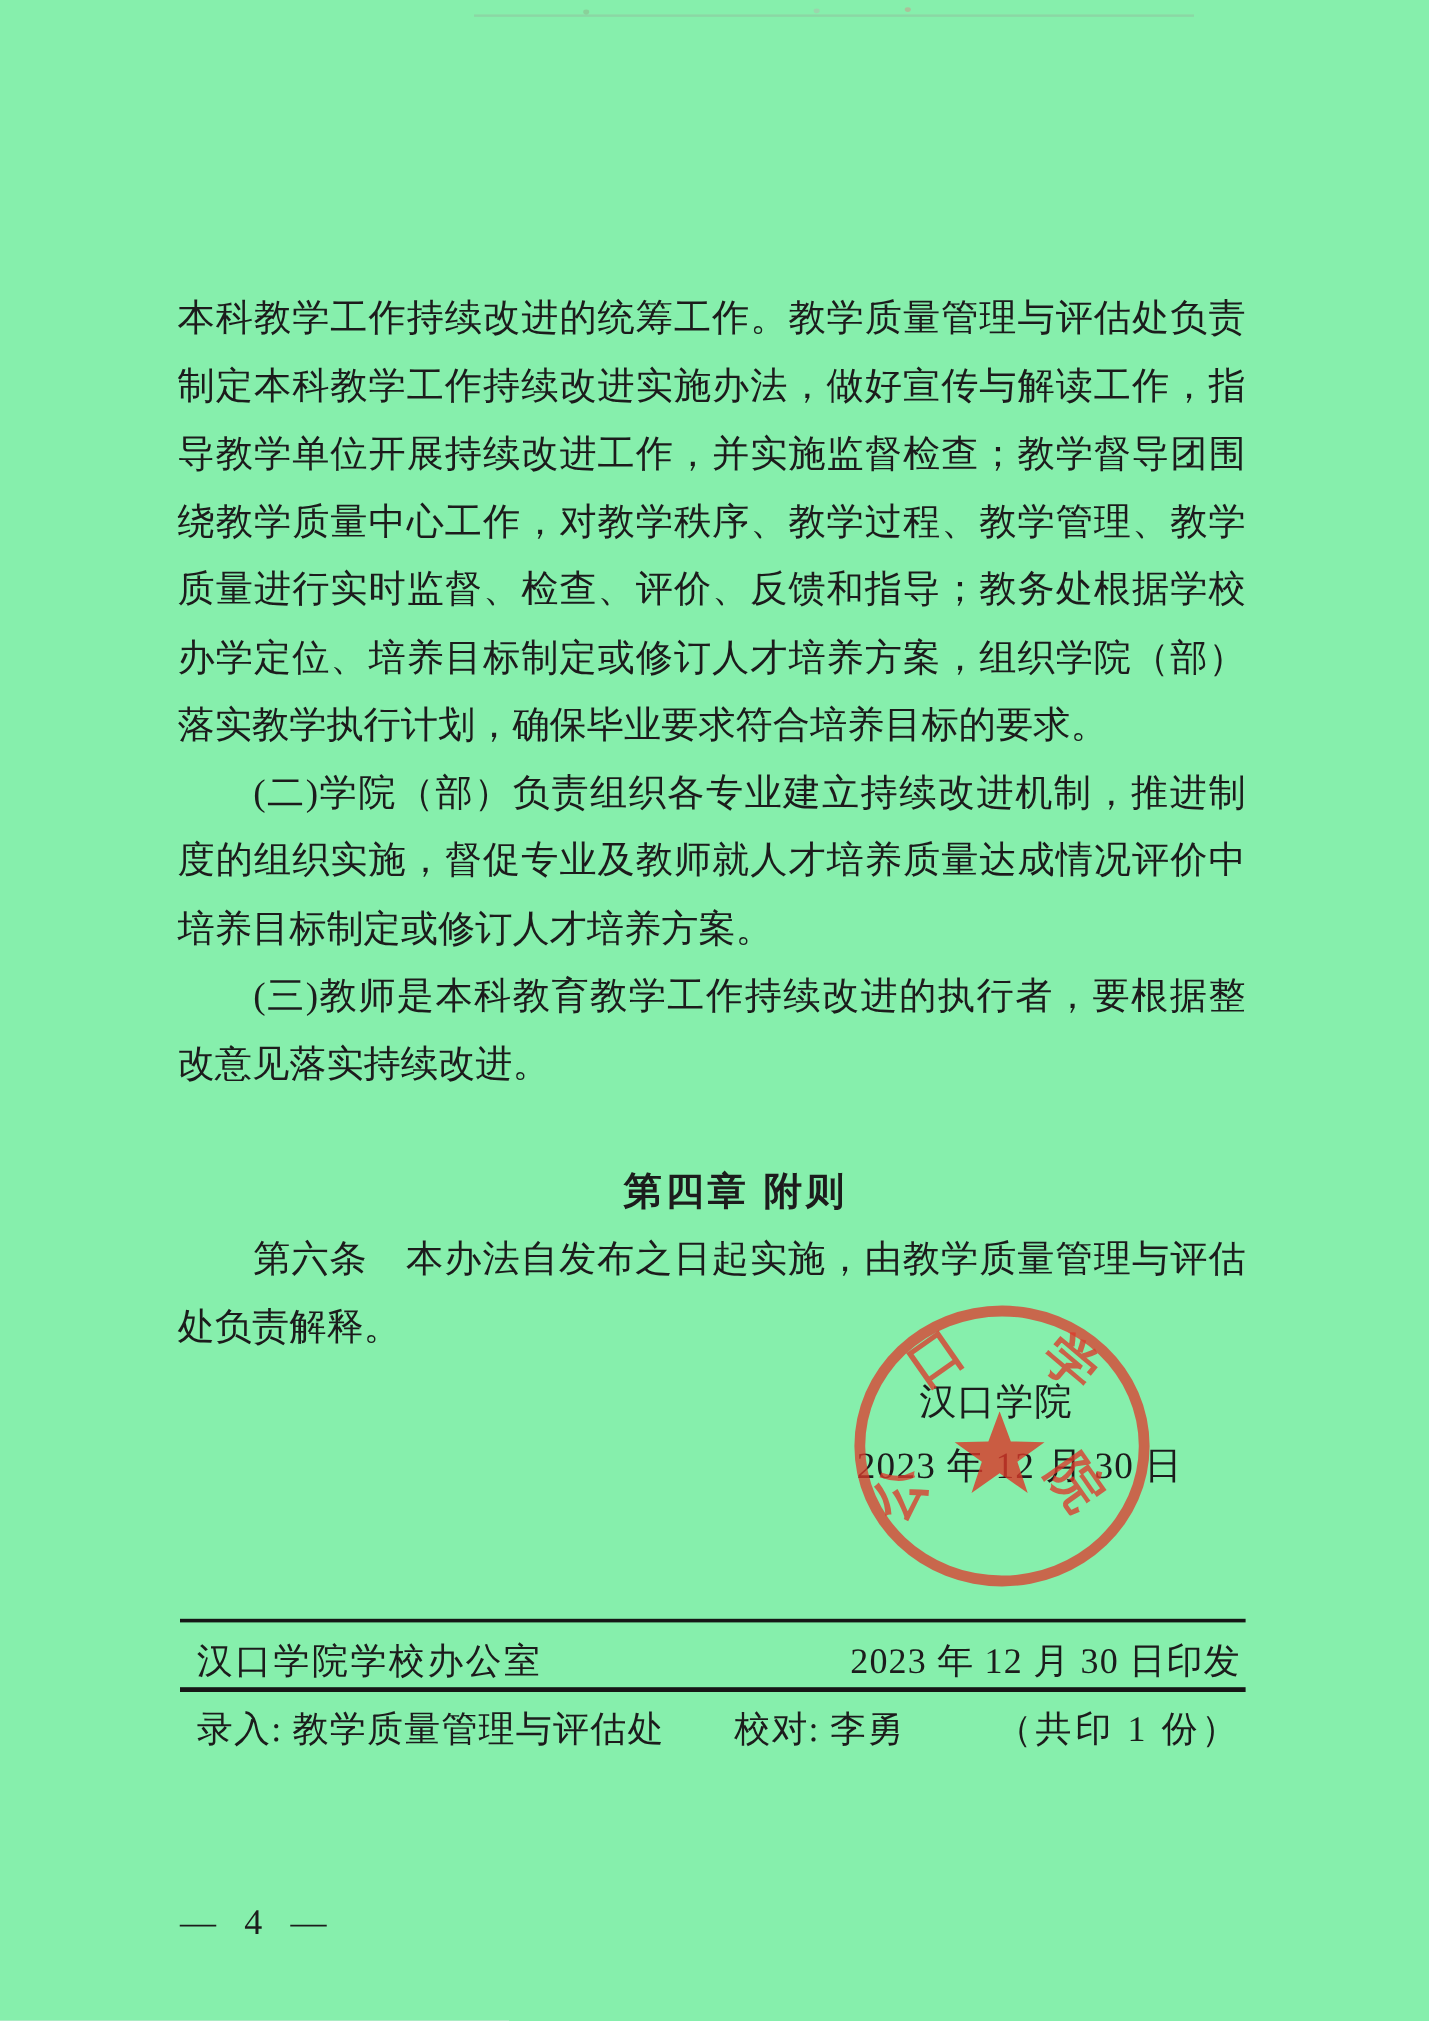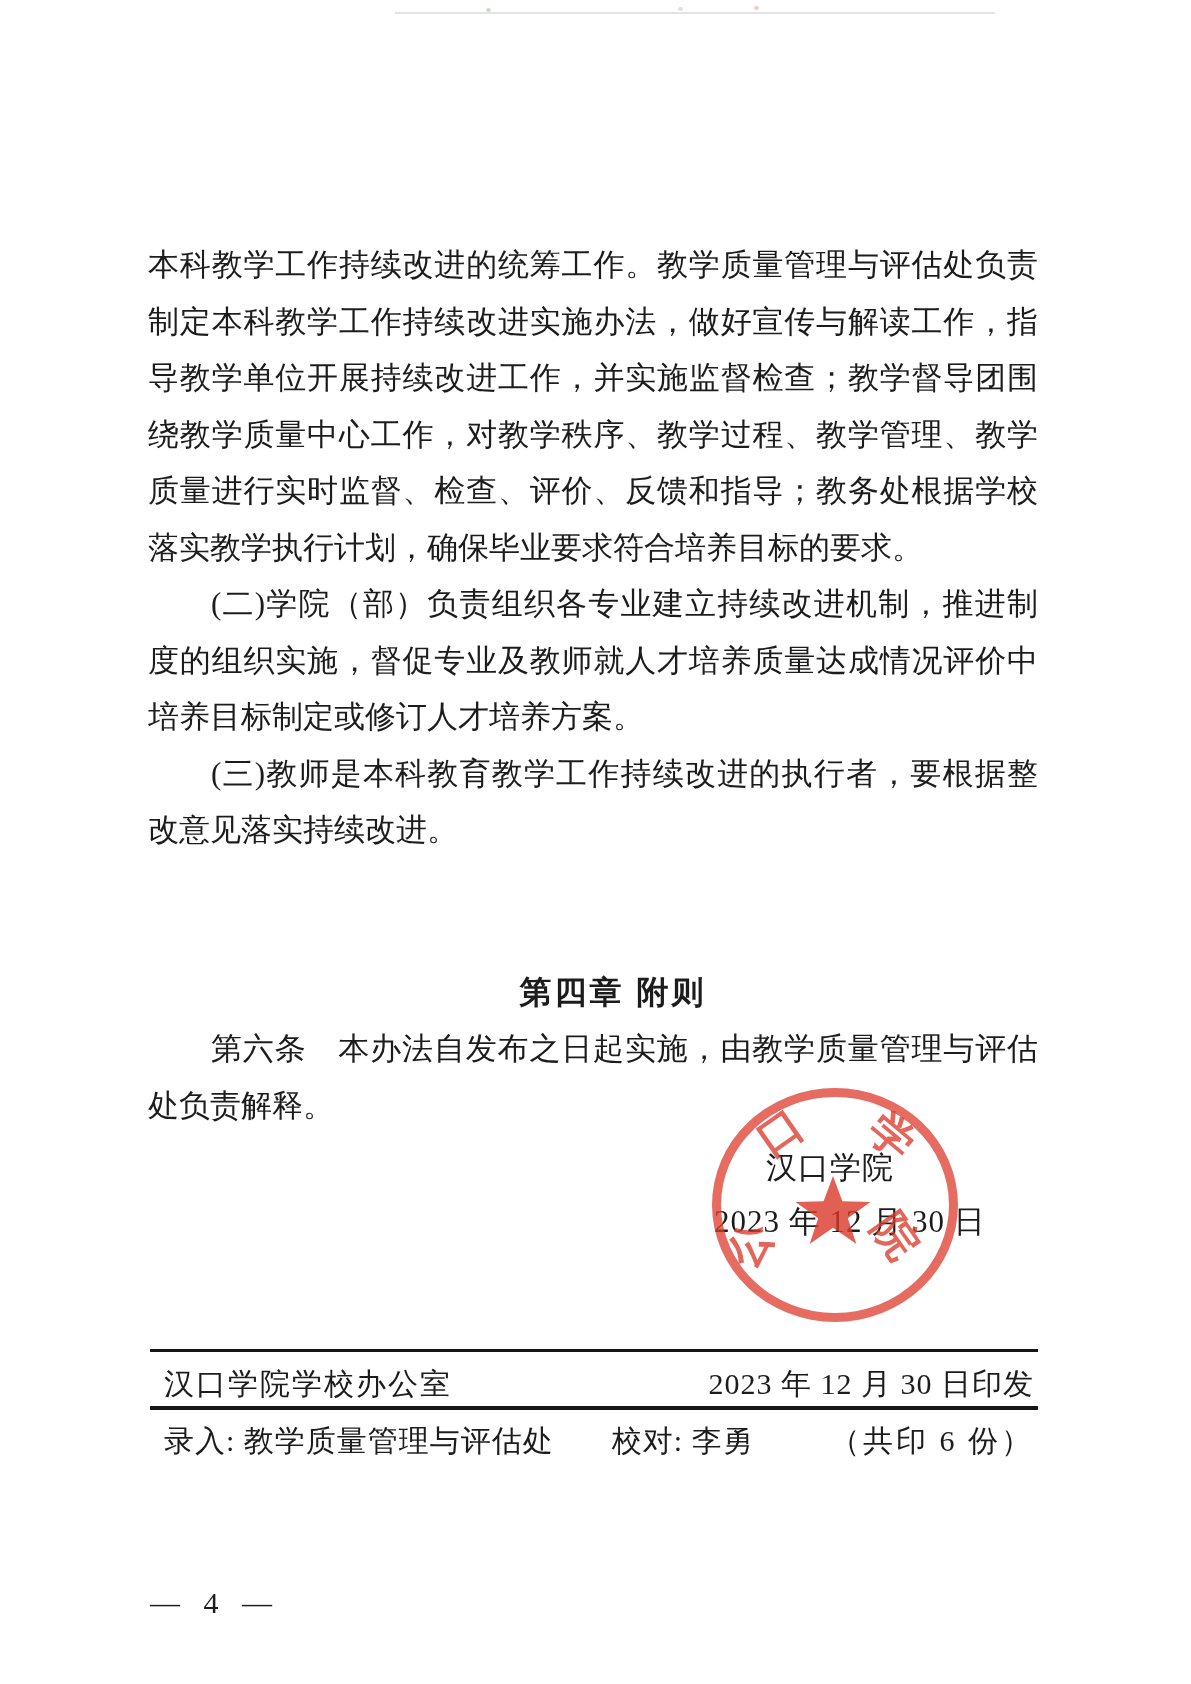--- a/index.html
+++ b/index.html
@@ -1,18 +1,18 @@
 <!DOCTYPE html>
 <html><head>
 <meta charset="utf-8">
 <style>
   html,body { margin:0; padding:0; background:#e8e8e8; }
   .page {
     position:relative; width:1191px; height:1684px; margin:0 auto;
-    background:#ffffff; overflow:hidden;
+    background:#86efac; overflow:hidden;
     font-family:"Liberation Serif","DejaVu Serif",serif; color:#1c1c1c;
   }
   
   .artifact-line { position:absolute; left:395px; top:12px; width:600px; height:2px; background:#9a9a92; opacity:.28; }
   .speck { position:absolute; width:5px; height:4px; border-radius:50%; opacity:.45; }
   .speck.green { left:486px; top:8px; background:#8fae84; }
   .speck.pink  { left:754px; top:6px;  background:#d98a84; }
   .speck.gray  { left:678px; top:7px;  background:#b5b5ad; }
 
   
@@ -68,20 +68,21 @@
   <div class="speck green"></div>
   <div class="speck pink"></div>
   <div class="speck gray"></div>
 
   <div class="bodyblock">
     <div class="ln j">本科教学工作持续改进的统筹工作。教学质量管理与评估处负责</div>
     <div class="ln j">制定本科教学工作持续改进实施办法，做好宣传与解读工作，指</div>
     <div class="ln j">导教学单位开展持续改进工作，并实施监督检查；教学督导团围</div>
     <div class="ln j">绕教学质量中心工作，对教学秩序、教学过程、教学管理、教学</div>
     <div class="ln j">质量进行实时监督、检查、评价、反馈和指导；教务处根据学校</div>
+    <div class="ln j">办学定位、培养目标制定或修订人才培养方案，组织学院（部）</div>
     <div class="ln">落实教学执行计划，确保毕业要求符合培养目标的要求。</div>
     <div class="ln j ind">(二)学院（部）负责组织各专业建立持续改进机制，推进制</div>
     <div class="ln j">度的组织实施，督促专业及教师就人才培养质量达成情况评价中</div>
     <div class="ln">培养目标制定或修订人才培养方案。</div>
     <div class="ln j ind">(三)教师是本科教育教学工作持续改进的执行者，要根据整</div>
     <div class="ln">改意见落实持续改进。</div>
   </div>
 
   <div class="heading">第四章 附则</div>
 
@@ -109,18 +110,18 @@
     <span class="print-date">2023 年 12 月 30 日印发</span>
   </div>
 
   <div class="rule2"></div>
 
   <div class="frow r2">
     <span class="left-group">
       <span class="entry">录入: 教学质量管理与评估处</span>
       <span class="proofread">校对: 李勇</span>
     </span>
-    <span class="copies">（共印 6 份）</span>
+    <span class="copies">（共印 1 份）</span>
   </div>
 
   <div class="pagenum">— 4 —</div>
 
 </div>
 
 </body></html>

